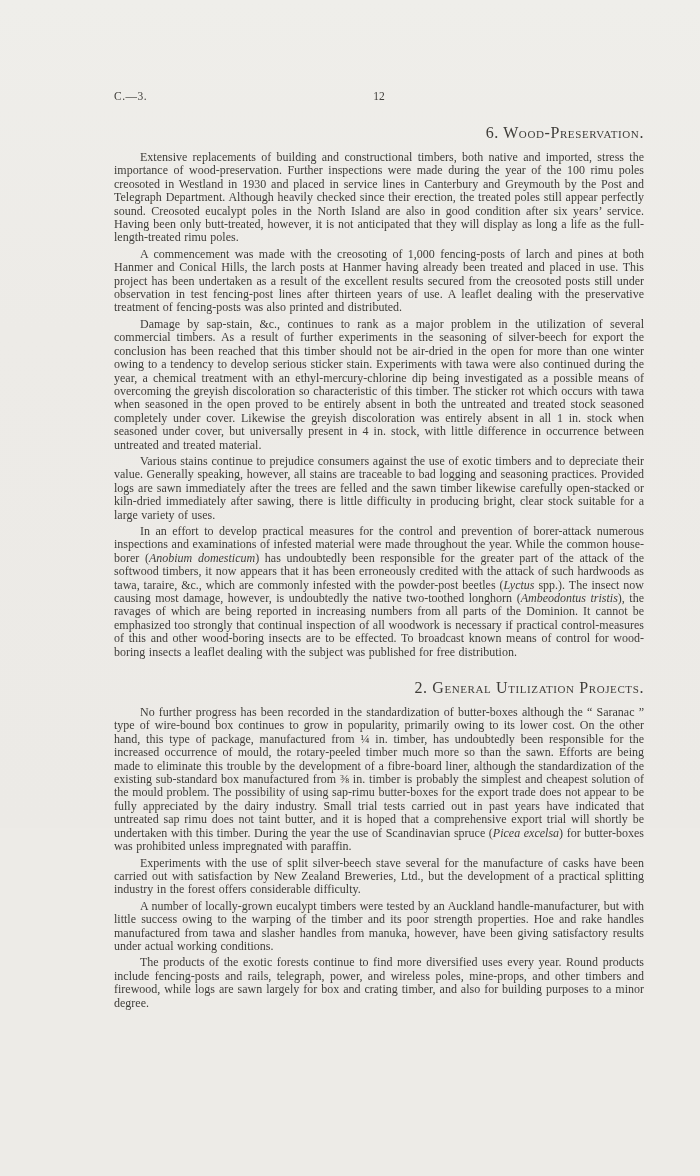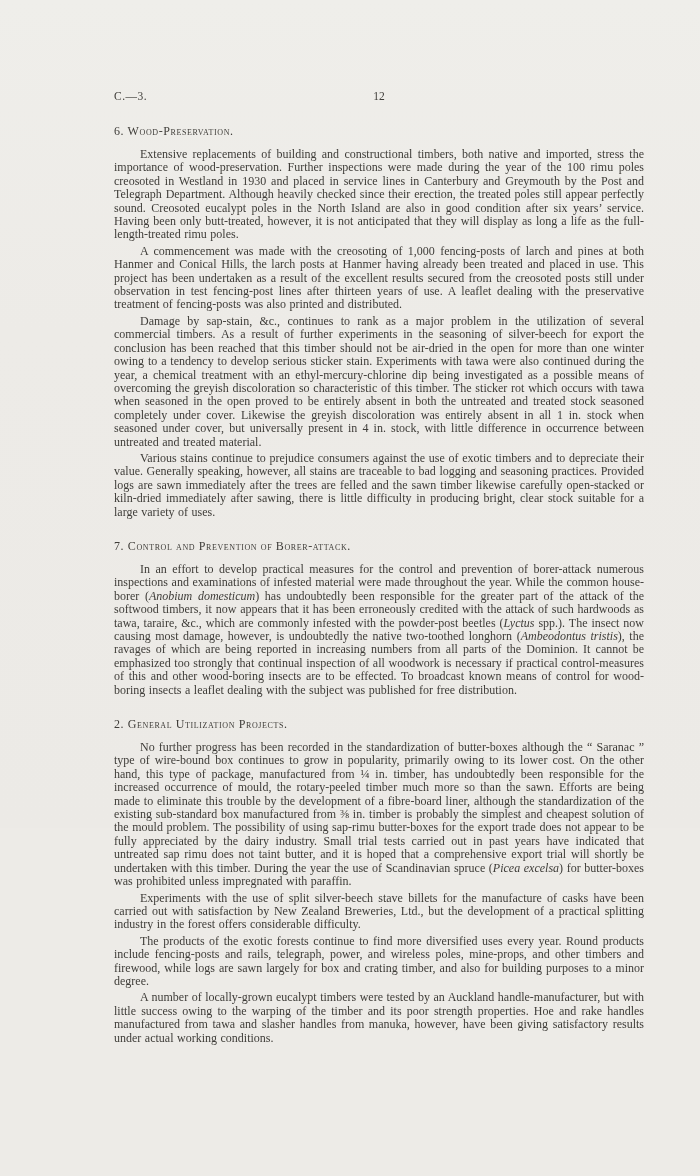--- a/index.html
+++ b/index.html
@@ -36,23 +36,23 @@
     letter-spacing: 0.5px;
   }
   .page-number {
     position: absolute;
     left: 0;
     right: 0;
     text-align: center;
     top: 0;
   }
   .heading {
-    text-align: left;
+    text-align: right;
     font-variant: small-caps;
-    font-size: 12px;
+    font-size: 16px;
     letter-spacing: 0.6px;
     margin: 20px 0 9px 0;
   }
   .heading:first-of-type {
     margin-top: 6px;
   }
   p {
     margin: 0 0 3px 0;
     font-size: 12px;
     line-height: 13.4px;
@@ -71,21 +71,20 @@
   <div class="running-header">
     <span class="doc-ref">C.—3.</span>
     <span class="page-number">12</span>
   </div>
   <div id="sections">
       <div class="heading">6. Wood-Preservation.</div>
       <p>Extensive replacements of building and constructional timbers, both native and imported, stress the importance of wood-preservation. Further inspections were made during the year of the 100 rimu poles creosoted in Westland in 1930 and placed in service lines in Canterbury and Greymouth by the Post and Telegraph Department. Although heavily checked since their erection, the treated poles still appear perfectly sound. Creosoted eucalypt poles in the North Island are also in good condition after six years’ service. Having been only butt-treated, however, it is not anticipated that they will display as long a life as the full-length-treated rimu poles.</p>
       <p>A commencement was made with the creosoting of 1,000 fencing-posts of larch and pines at both Hanmer and Conical Hills, the larch posts at Hanmer having already been treated and placed in use. This project has been undertaken as a result of the excellent results secured from the creosoted posts still under observation in test fencing-post lines after thirteen years of use. A leaflet dealing with the preservative treatment of fencing-posts was also printed and distributed.</p>
       <p>Damage by sap-stain, &amp;c., continues to rank as a major problem in the utilization of several commercial timbers. As a result of further experiments in the seasoning of silver-beech for export the conclusion has been reached that this timber should not be air-dried in the open for more than one winter owing to a tendency to develop serious sticker stain. Experiments with tawa were also continued during the year, a chemical treatment with an ethyl-mercury-chlorine dip being investigated as a possible means of overcoming the greyish discoloration so characteristic of this timber. The sticker rot which occurs with tawa when seasoned in the open proved to be entirely absent in both the untreated and treated stock seasoned completely under cover. Likewise the greyish discoloration was entirely absent in all 1 in. stock when seasoned under cover, but universally present in 4 in. stock, with little difference in occurrence between untreated and treated material.</p>
       <p>Various stains continue to prejudice consumers against the use of exotic timbers and to depreciate their value. Generally speaking, however, all stains are traceable to bad logging and seasoning practices. Provided logs are sawn immediately after the trees are felled and the sawn timber likewise carefully open-stacked or kiln-dried immediately after sawing, there is little difficulty in producing bright, clear stock suitable for a large variety of uses.</p>
-      <div class="heading">7. Control and Prevention of Borer-attack.</div>
       <p>In an effort to develop practical measures for the control and prevention of borer-attack numerous inspections and examinations of infested material were made throughout the year. While the common house-borer (<i>Anobium domesticum</i>) has undoubtedly been responsible for the greater part of the attack of the softwood timbers, it now appears that it has been erroneously credited with the attack of such hardwoods as tawa, taraire, &amp;c., which are commonly infested with the powder-post beetles (<i>Lyctus</i> spp.). The insect now causing most damage, however, is undoubtedly the native two-toothed longhorn (<i>Ambeodontus tristis</i>), the ravages of which are being reported in increasing numbers from all parts of the Dominion. It cannot be emphasized too strongly that continual inspection of all woodwork is necessary if practical control-measures of this and other wood-boring insects are to be effected. To broadcast known means of control for wood-boring insects a leaflet dealing with the subject was published for free distribution.</p>
       <div class="heading">2. General Utilization Projects.</div>
       <p>No further progress has been recorded in the standardization of butter-boxes although the “ Saranac ” type of wire-bound box continues to grow in popularity, primarily owing to its lower cost. On the other hand, this type of package, manufactured from ¼ in. timber, has undoubtedly been responsible for the increased occurrence of mould, the rotary-peeled timber much more so than the sawn. Efforts are being made to eliminate this trouble by the development of a fibre-board liner, although the standardization of the existing sub-standard box manufactured from ⅜ in. timber is probably the simplest and cheapest solution of the mould problem. The possibility of using sap-rimu butter-boxes for the export trade does not appear to be fully appreciated by the dairy industry. Small trial tests carried out in past years have indicated that untreated sap rimu does not taint butter, and it is hoped that a comprehensive export trial will shortly be undertaken with this timber. During the year the use of Scandinavian spruce (<i>Picea excelsa</i>) for butter-boxes was prohibited unless impregnated with paraffin.</p>
-      <p>Experiments with the use of split silver-beech stave billets for the manufacture of casks have been carried out with satisfaction by New Zealand Breweries, Ltd., but the development of a practical splitting industry in the forest offers considerable difficulty.</p>
+      <p>Experiments with the use of split silver-beech stave several for the manufacture of casks have been carried out with satisfaction by New Zealand Breweries, Ltd., but the development of a practical splitting industry in the forest offers considerable difficulty.</p>
+      <p>A number of locally-grown eucalypt timbers were tested by an Auckland handle-manufacturer, but with little success owing to the warping of the timber and its poor strength properties. Hoe and rake handles manufactured from tawa and slasher handles from manuka, however, have been giving satisfactory results under actual working conditions.</p>
       <p>The products of the exotic forests continue to find more diversified uses every year. Round products include fencing-posts and rails, telegraph, power, and wireless poles, mine-props, and other timbers and firewood, while logs are sawn largely for box and crating timber, and also for building purposes to a minor degree.</p>
-      <p>A number of locally-grown eucalypt timbers were tested by an Auckland handle-manufacturer, but with little success owing to the warping of the timber and its poor strength properties. Hoe and rake handles manufactured from tawa and slasher handles from manuka, however, have been giving satisfactory results under actual working conditions.</p>
     </div>
 </div>
 
 </body></html>

